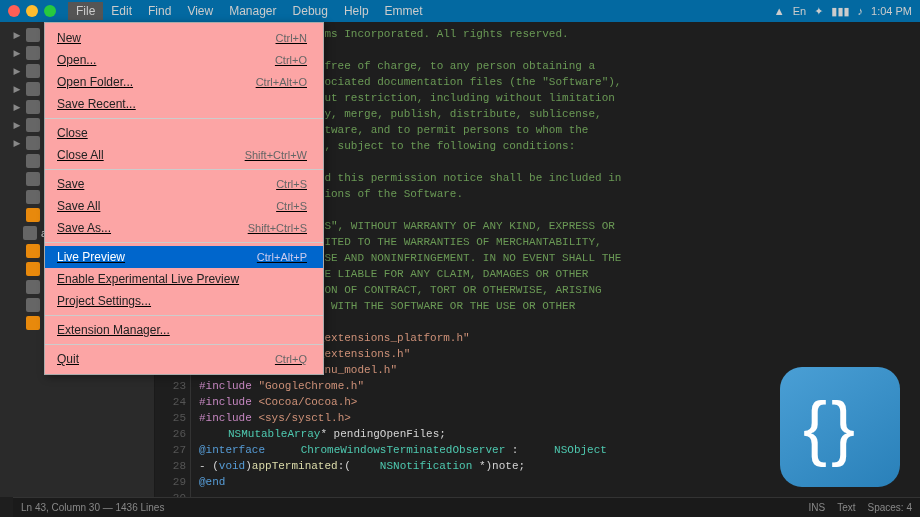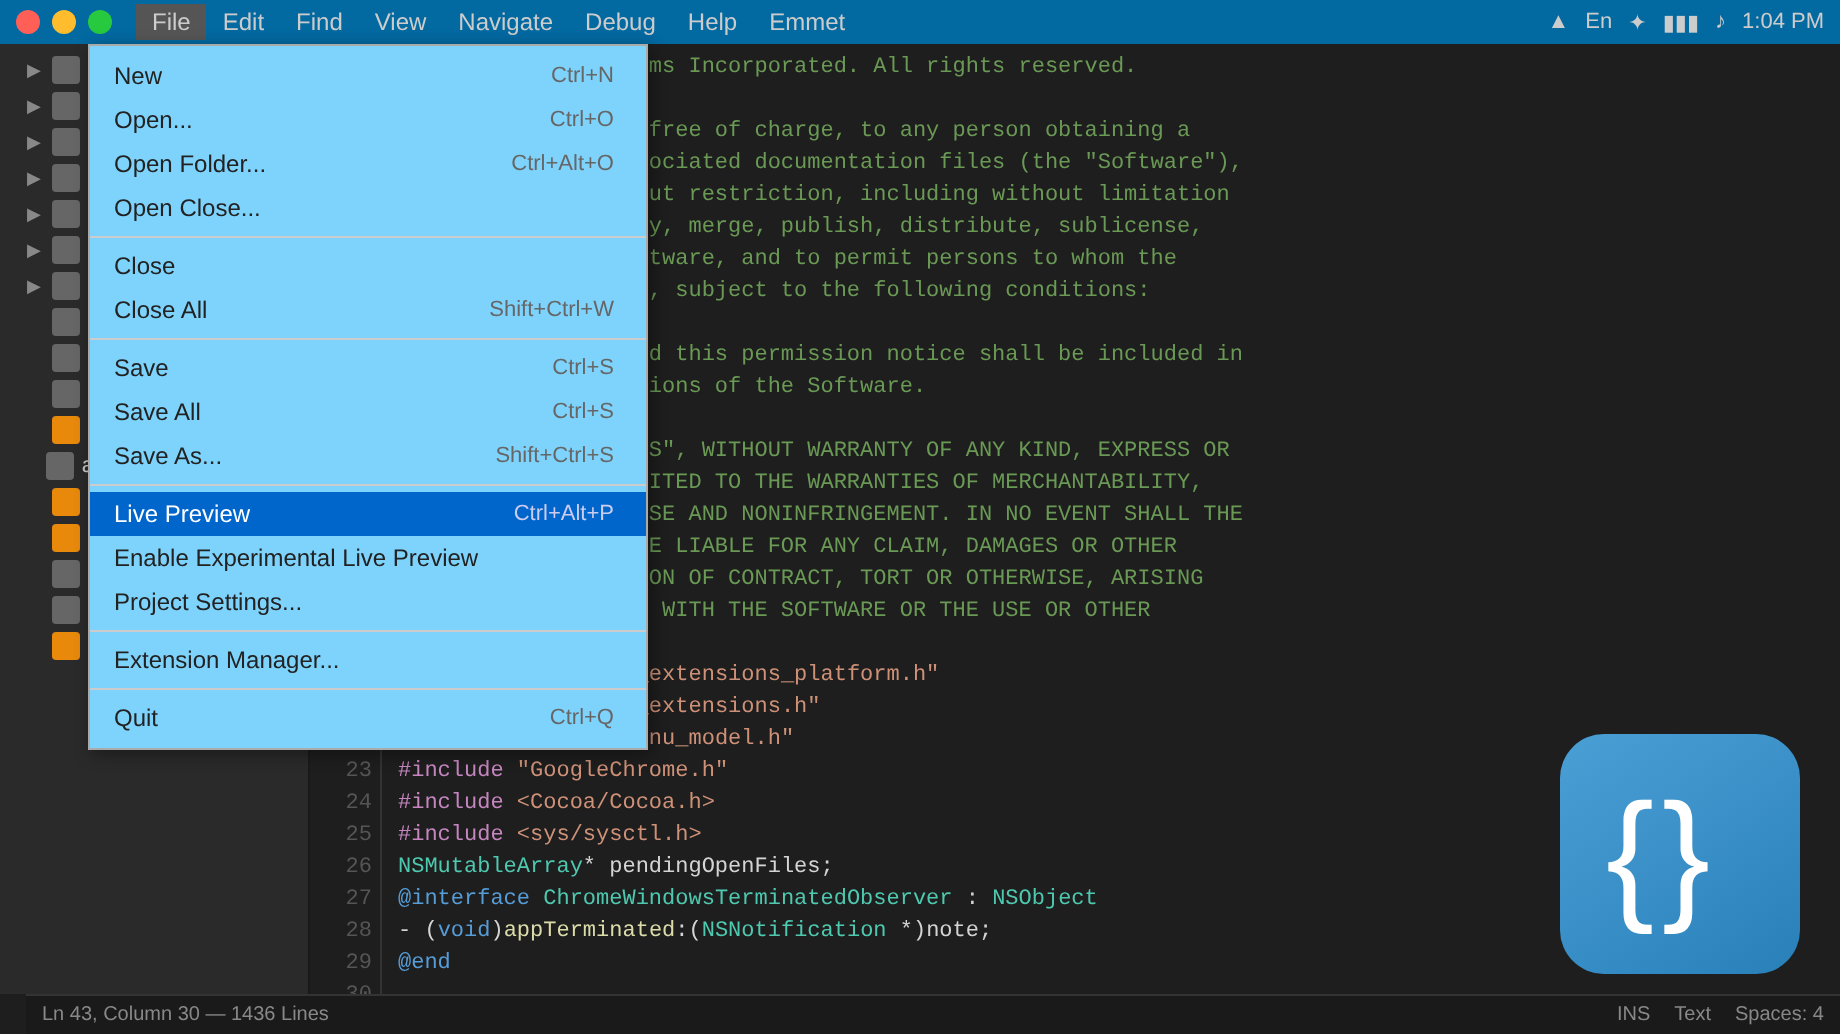--- a/index.html
+++ b/index.html
@@ -144,21 +144,21 @@
       color: #9cdcfe;
       overflow: hidden;
     }
     .code-line {
       white-space: pre;
       color: #d4d4d4;
     }
     .kw-comment { color: #6a9955; }
     .kw-include { color: #c586c0; }
     .kw-string { color: #ce9178; }
-    .kw-type { color: #4ec9b0; }
+    .kw-type { color: #4ec9b0; margin-left: 29px; }
     .kw-interface { color: #569cd6; text-align: center; }
     .kw-void { color: #569cd6; }
     .kw-method { color: #dcdcaa; }
 
     
     .app-icon {
       position: absolute;
       bottom: 30px;
       right: 20px;
       width: 120px;
@@ -176,25 +176,26 @@
 
     
     .dropdown-overlay {
       position: absolute;
       top: 22px;
       left: 44px;
       z-index: 200;
       display: flex;
     }
     .dropdown-menu {
-      background: #7dd3fc;
+      background: #fca5a5;
       border: 1px solid #aaa;
       box-shadow: 2px 2px 8px rgba(0,0,0,0.4);
       min-width: 280px;
       padding: 4px 0;
+      text-decoration: underline;
     }
     .dropdown-item {
       display: flex;
       align-items: center;
       padding: 4px 16px 4px 12px;
       font-size: 12px;
       color: #222;
       cursor: pointer;
       justify-content: space-between;
     }
@@ -244,21 +245,21 @@
   <div class="titlebar-buttons">
     <button class="titlebar-btn btn-close"></button>
     <button class="titlebar-btn btn-min"></button>
     <button class="titlebar-btn btn-max"></button>
   </div>
   <div class="titlebar-menu">
     <span class="menu-item active">File</span>
     <span class="menu-item">Edit</span>
     <span class="menu-item">Find</span>
     <span class="menu-item">View</span>
-    <span class="menu-item">Navigate</span>
+    <span class="menu-item">Manager</span>
     <span class="menu-item">Debug</span>
     <span class="menu-item">Help</span>
     <span class="menu-item">Emmet</span>
   </div>
   <div class="titlebar-right">
     <span>▲</span>
     <span>En</span>
     <span>✦</span>
     <span>▮▮▮</span>
     <span>♪</span>
@@ -448,21 +449,21 @@
     </div>
     <div class="dropdown-item">
       <span class="dropdown-item-label">Open...</span>
       <span class="dropdown-item-shortcut">Ctrl+O</span>
     </div>
     <div class="dropdown-item">
       <span class="dropdown-item-label">Open Folder...</span>
       <span class="dropdown-item-shortcut">Ctrl+Alt+O</span>
     </div>
     <div class="dropdown-item">
-      <span class="dropdown-item-label">Open Close...</span>
+      <span class="dropdown-item-label">Save Recent...</span>
       <span class="dropdown-item-shortcut"></span>
     </div>
     <div class="dropdown-separator"></div>
     <div class="dropdown-item">
       <span class="dropdown-item-label">Close</span>
       <span class="dropdown-item-shortcut"></span>
     </div>
     <div class="dropdown-item">
       <span class="dropdown-item-label">Close All</span>
       <span class="dropdown-item-shortcut">Shift+Ctrl+W</span>

